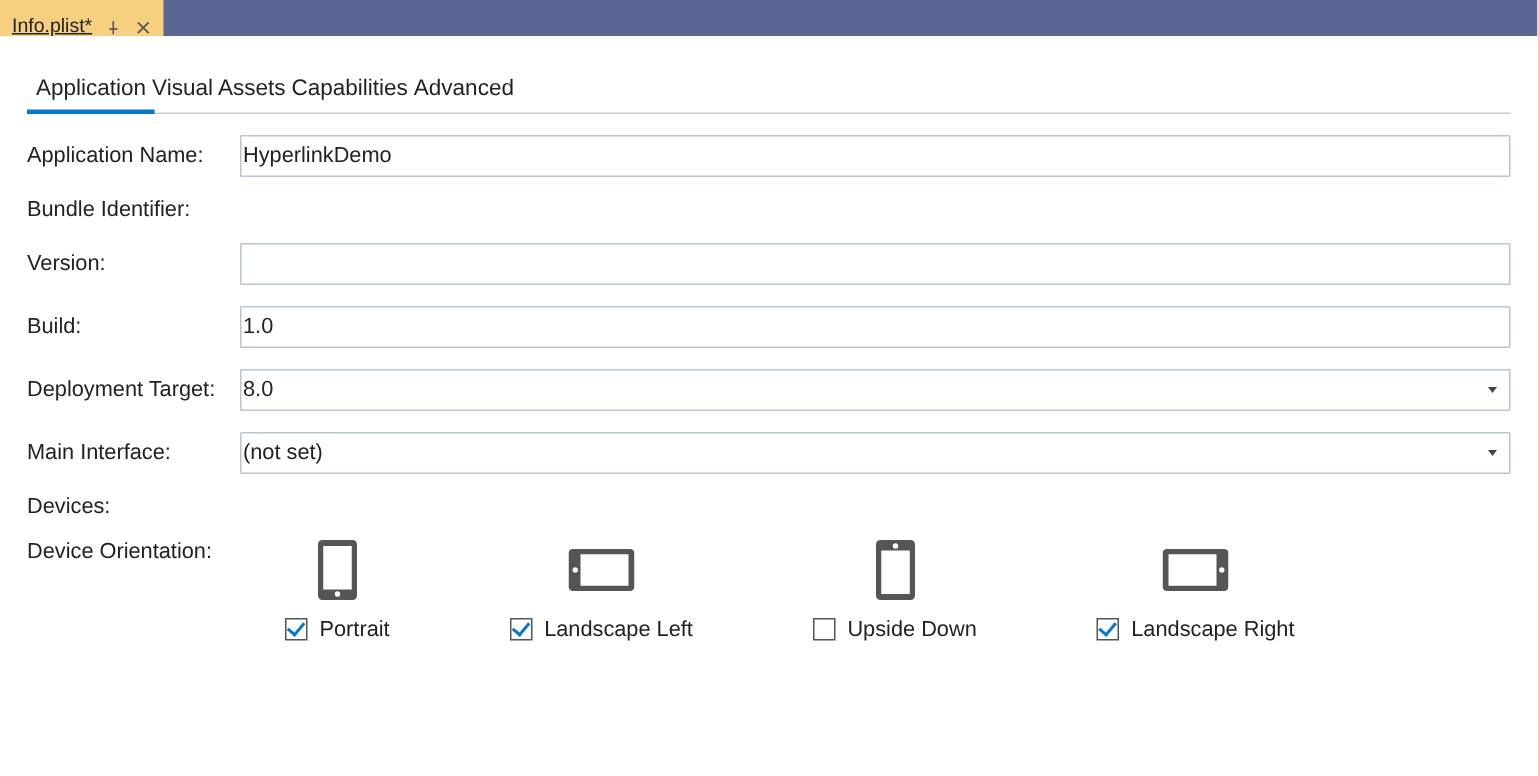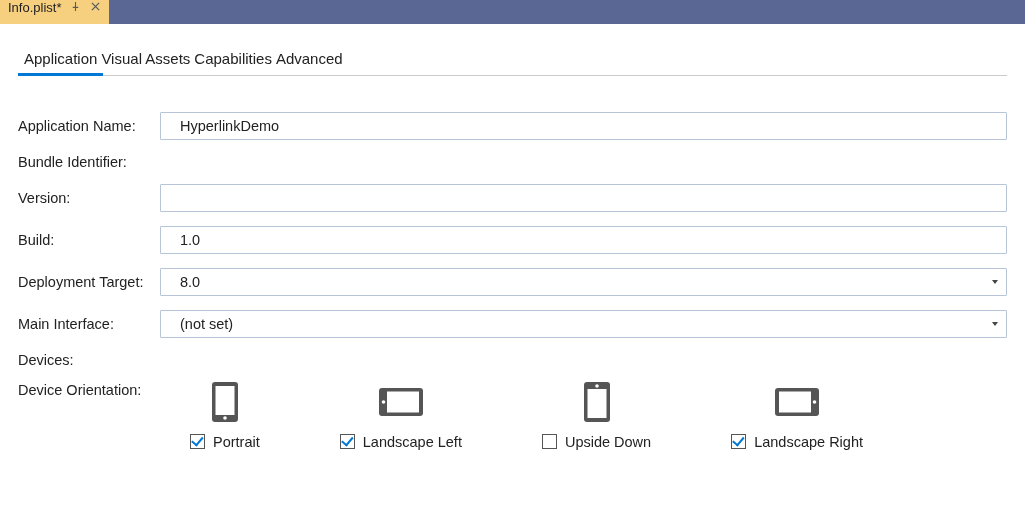--- a/index.html
+++ b/index.html
@@ -17,25 +17,26 @@
   .titlebar {
     background: #5a6794;
     height: 24px;
     display: flex;
     align-items: stretch;
   }
   .tab {
     background: #f6cf7f;
     height: 24px;
     display: flex;
-    align-items: flex-start;
+    align-items: flex-end;
     padding: 0 8px;
     gap: 8px;
     font-size: 13px;
     color: #222;
+    text-decoration: underline;
   }
   .tab-icon { width:12px; height:12px; display:flex; align-items:center; justify-content:center;}
   .tab-icon svg { width:9px; height:9px; stroke:#5a5a5a; }
   .content {
     padding: 20px 18px 0 18px;
   }
   .tabs-row {
     display: flex;
     border-bottom: 1px solid #ccc;
     padding-left: 4px;
@@ -48,39 +49,39 @@
     position: relative;
   }
   .tabitem.active::after {
     content: "";
     position: absolute;
     left: -4px; right: -4px; bottom: -1px;
     height: 3px;
     background: #0078d4;
   }
   .form {
-    margin-top: 36px;
+    margin-top: 14px;
   }
   .row {
     display: flex;
     align-items: center;
     margin-bottom: 14px;
   }
   .label {
     width: 142px;
     font-size: 14.5px;
     color: #222;
     flex-shrink: 0;
   }
   .field {
     flex: 1;
     height: 28px;
     border: 1px solid #b8c4d8;
     border-radius: 1px;
-    padding: 0 19px;
+    padding: 0 1px;
     font-size: 14.5px;
     font-family: inherit;
     background: #fff;
     color: #222;
     display: flex;
     align-items: center;
   }
   input.field { outline: none; }
   .combo {
     position: relative;

